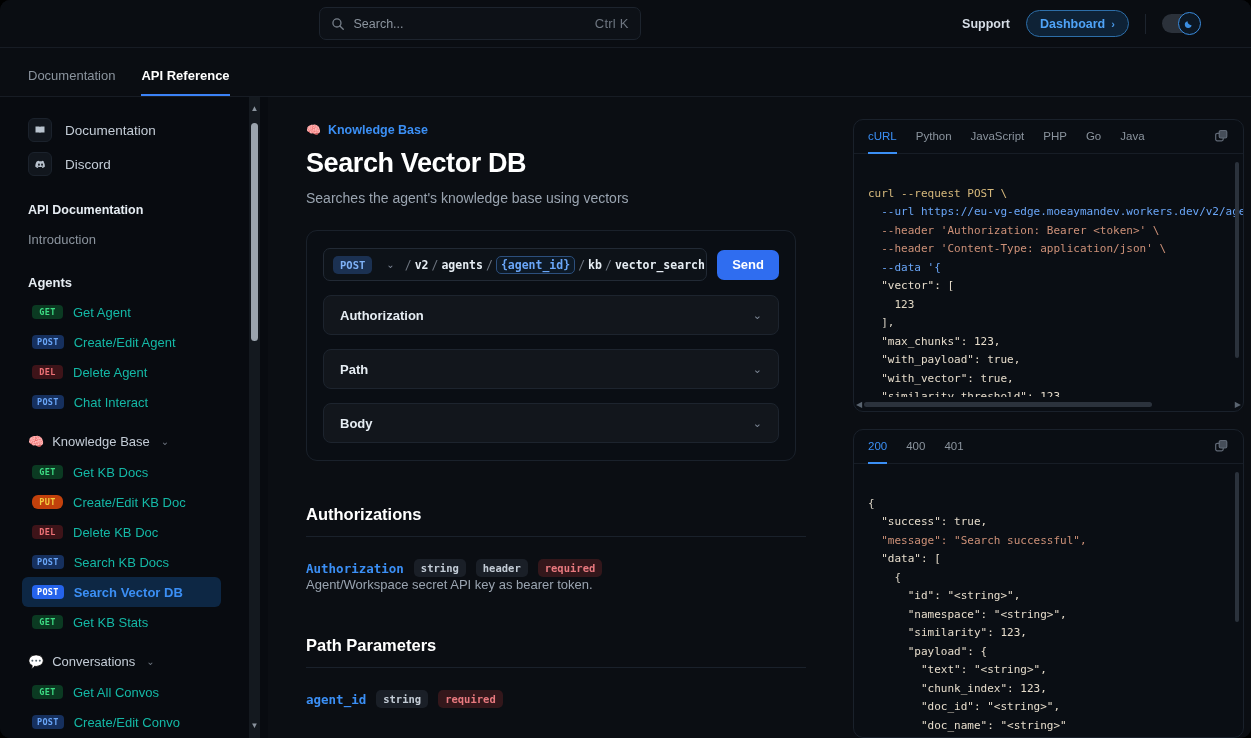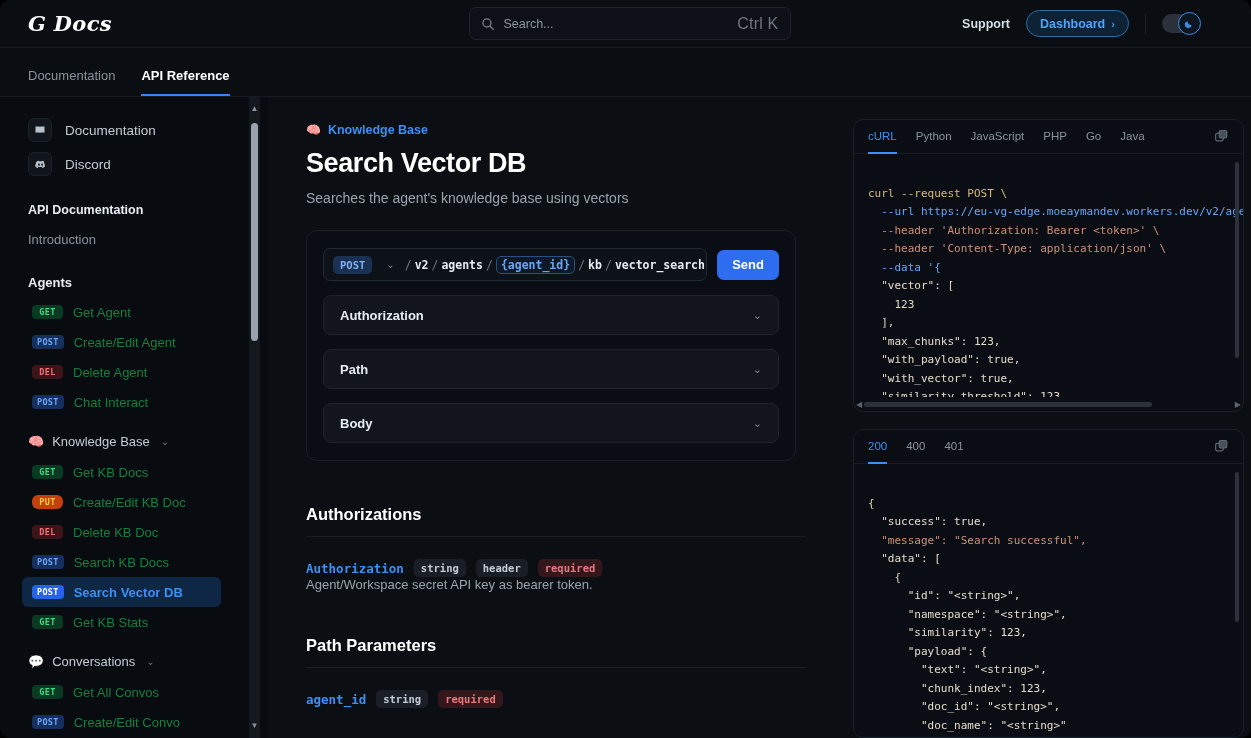--- a/index.html
+++ b/index.html
@@ -40,21 +40,21 @@
     width: 322px; height: 33px;
     background: #0d1117;
     border: 1px solid #1d242e;
     border-radius: 7px;
     display: flex; align-items: center;
     padding: 0 11px;
     gap: 9px;
   }
   .searchbox .s-icon { width: 14px; height: 14px; flex: 0 0 14px; opacity: .75; }
   .searchbox .s-text { font-size: 12.5px; color: #8b949e; flex: 1; }
-  .searchbox .s-kbd { font-size: 16px; color: #6e7681; letter-spacing: .2px; }
+  .searchbox .s-kbd { font-size: 13px; color: #6e7681; letter-spacing: .2px; }
 
   .topright { display: flex; align-items: center; gap: 16px; width: 300px; justify-content: center; }
   .support { font-size: 12.5px; color: #d6dde6; font-weight: 600; }
   .dash-btn {
     height: 27px;
     padding: 0 13px;
     border: 1px solid #2d6ea8;
     background: #0e2236;
     border-radius: 14px;
     color: #4fa3f7;
@@ -128,21 +128,21 @@
     font-size: 13px; font-weight: bold; color: #e6edf3;
     height: 30px; display: flex; align-items: center;
     margin-top: 14px;
   }
   .sb-item {
     display: flex; align-items: center; gap: 10px;
     height: 30px; padding-left: 4px;
     border-radius: 6px;
     margin-bottom: 0px;
   }
-  .sb-item .lbl { font-size: 13px; color: #15803d; }
+  .sb-item .lbl { font-size: 13px; color: #14b8a6; }
   .sb-item.active { background: #0d2744; padding-left: 10px; margin-left: -6px; width: 199px; }
   .sb-item.active .lbl { color: #3b8ff5; font-weight: bold; }
   .badge {
     font-family: "DejaVu Sans Mono", monospace;
     font-size: 8.5px; font-weight: bold;
     letter-spacing: .3px;
     padding: 2px 5px 2px 5px;
     border-radius: 4px;
     min-width: 31px; text-align: center;
     line-height: 1.25;
@@ -344,21 +344,20 @@
   .harrow.l { left: 2px; }
   .harrow.r { right: 2px; }
   svg { display: block; }
 </style>
 </head>
 <body>
 
 <div class="app">
 
   <div class="topbar">
-    <div class="brand">G Docs</div>
 
     <div class="search-wrap">
       <div class="searchbox">
         <span class="s-icon">
           <svg viewBox="0 0 16 16" width="14" height="14">
               <circle cx="6.8" cy="6.8" r="4.6" fill="none" stroke="#9aa4b0" stroke-width="1.5"></circle>
               <line x1="10.2" y1="10.2" x2="14" y2="14" stroke="#9aa4b0" stroke-width="1.5" stroke-linecap="round"></line>
             </svg>
         </span>
         <span class="s-text">Search...</span>

